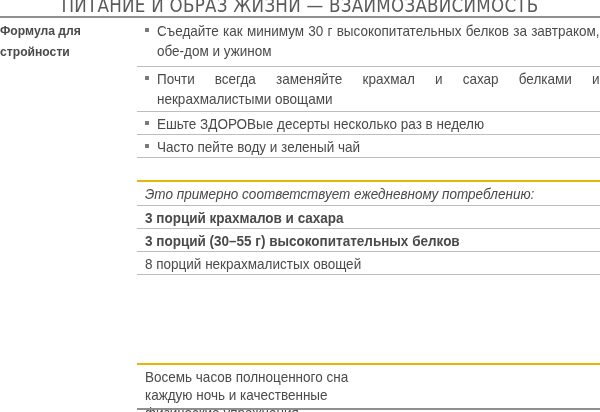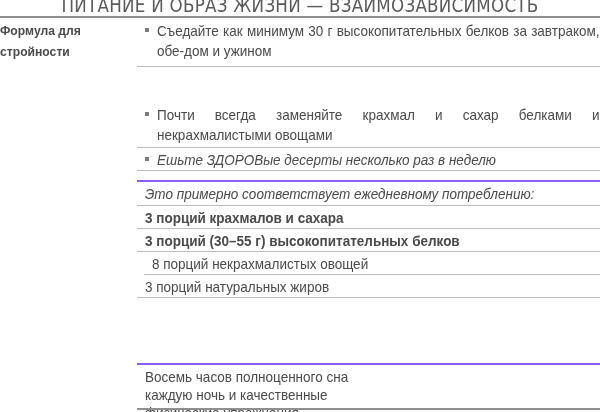--- a/index.html
+++ b/index.html
@@ -37,65 +37,66 @@
   }
   .row .txt {
     display: inline-block; transform: scaleX(0.9); transform-origin: left top;
     width: 111%;
   }
   .bullet-row { position: relative; padding-left: 20px; }
   .bullet-row .bullet {
     position: absolute; left: 8px; top: 9px; width: 4px; height: 4px; background: #7a7a7a;
   }
   .bullet-row .txt { text-align: justify; }
-  .thick { border-top: 2px solid #8b5cf6; }
+  .thick { border-top: 2px solid #eab308; }
   .italic { font-style: italic; }
   .rule-bottom {
     position: absolute; left: 137px; top: 408px; width: 463px; height: 0;
     border-top: 2px solid #8f8f8f;
   }
 </style>
 </head>
 <body>
 
 <div class="title">ПИТАНИЕ И ОБРАЗ ЖИЗНИ — ВЗАИМОЗАВИСИМОСТЬ</div>
 <div class="rule-top"></div>
 
 <div class="label">Формула для стройности</div>
 
 <div class="col" style="top:19px;">
   <div class="row bullet-row" style="height:48px;">
     <span class="bullet"></span>
     <span class="txt">Съедайте как минимум 30 г высокопитательных белков за завтраком, обе-дом и ужином</span>
   </div>
-  <div class="row bullet-row" style="height:45px;margin-top:36px;">
+  <div class="row bullet-row" style="height:45px;">
     <span class="bullet"></span>
     <span class="txt">Почти всегда заменяйте крахмал и сахар белками и некрахмалистыми овощами</span>
   </div>
-  <div class="row bullet-row" style="height:23px;font-style:italic;">
+  <div class="row bullet-row" style="height:23px;">
     <span class="bullet"></span>
     <span class="txt">Ешьте ЗДОРОВые десерты несколько раз в неделю</span>
+  </div>
+  <div class="row bullet-row" style="height:23px;">
+    <span class="bullet"></span>
+    <span class="txt">Часто пейте воду и зеленый чай</span>
   </div>
 </div>
 
 <div class="col thick" style="top:180px;">
   <div class="row italic" style="height:24px;">
     <span class="txt">Это примерно соответствует ежедневному потреблению:</span>
   </div>
   <div class="row" style="height:23px;font-weight:bold;">
     <span class="txt">3 порций крахмалов и сахара</span>
   </div>
   <div class="row" style="height:23px;font-weight:bold;">
     <span class="txt">3 порций (30–55 г) высокопитательных белков</span>
   </div>
-  <div class="row" style="height:23px;margin-left:7px;">
+  <div class="row" style="height:23px;">
     <span class="txt">8 порций некрахмалистых овощей</span>
-  </div>
-  <div class="row" style="height:23px;">
-    <span class="txt">3 порций натуральных жиров</span>
   </div>
 </div>
 
 <div class="col thick" style="top:363px;">
   <div class="row" style="border-bottom:none; padding-top:3px; line-height:18px;">
     <span class="txt" style="width:62%;">Восемь часов полноценного сна каждую ночь и качественные физические упражнения</span>
   </div>
 </div>
 <div class="rule-bottom"></div>
 

